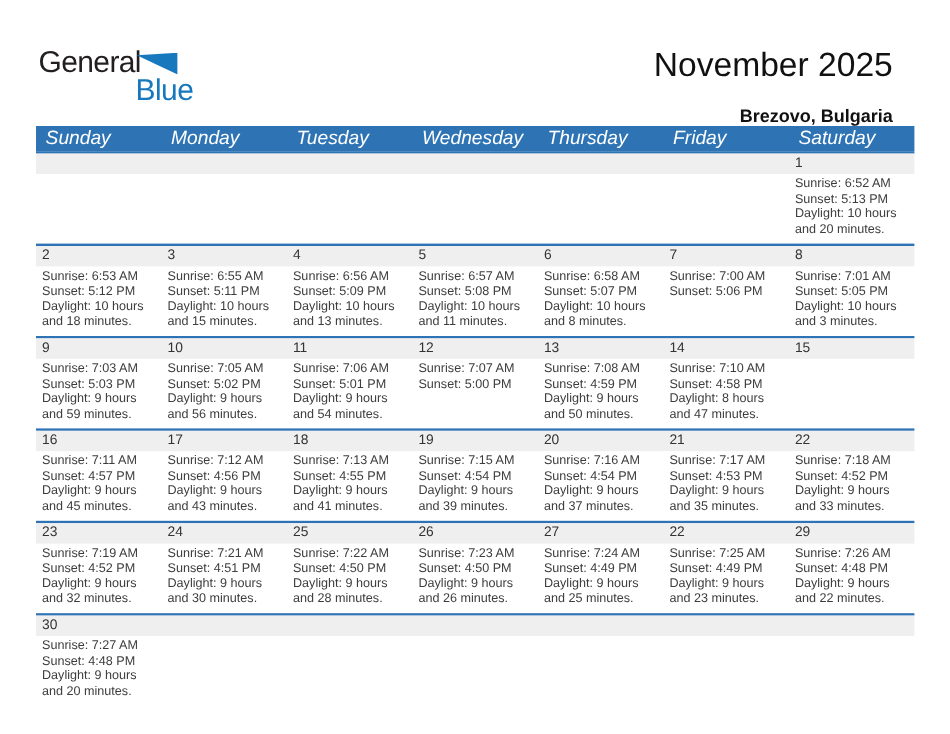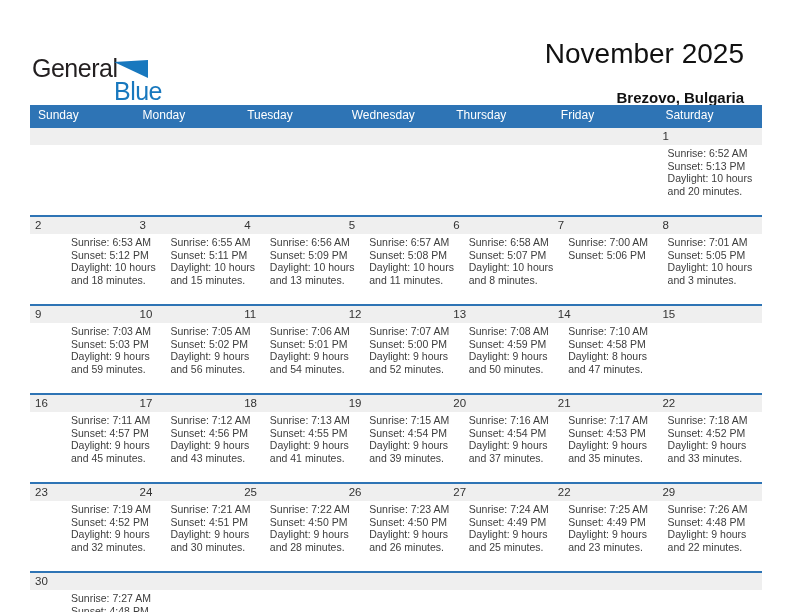--- a/index.html
+++ b/index.html
@@ -2,40 +2,40 @@
 <html><head>
 <meta charset="utf-8">
 <style>
   * { margin:0; padding:0; box-sizing:border-box; }
   html,body { width:792px; height:612px; background:#ffffff; overflow:hidden; }
   body { font-family:"Liberation Sans", sans-serif; position:relative; color:#3d3d3d; }
 
   .page { position:absolute; inset:0; }
 
   
-  .logo { position:absolute; left:32px; top:56px; width:130px;text-align:right; }
+  .logo { position:absolute; left:32px; top:40px; width:130px; }
   .logo-line1 { display:flex; align-items:flex-start; }
   .logo-general { font-size:25px; color:#231f20; letter-spacing:-0.5px; line-height:25px; }
   .logo-tri { margin-left:-3px; margin-top:4px; }
   .logo-blue { font-size:25px; color:#1878be; letter-spacing:-0.5px; line-height:20px; margin-left:81px; }
 
   
   .titles { position:absolute; right:48px; top:38px; text-align:right; }
   .title { font-size:28px; font-weight:400; color:#111111; }
   .subtitle { font-size:15px; font-weight:bold; color:#111111; margin-top:19px; }
 
   
   .calendar { position:absolute; left:30px; top:105px; width:732px; }
   .weekday-row { display:grid; grid-template-columns:repeat(7,1fr); background:#2e74b5; height:21px; }
-  .weekday { color:#ffffff; font-size:12px; line-height:21px; padding-left:8px; overflow:hidden; white-space:nowrap; }
+  .weekday { color:#ffffff; font-size:16px; line-height:21px; padding-left:8px; overflow:hidden; white-space:nowrap;font-style:italic; }
 
   .week-row { border-top:2px solid #2e74b5; }
   .band { display:grid; grid-template-columns:repeat(7,1fr); background:#efefef; height:17px; }
   .band .num { font-size:11.5px; line-height:17px; padding-left:5px; color:#333333; }
-  .cells { display:grid; grid-template-columns:repeat(7,1fr); height:70px;margin-left:36px; }
+  .cells { display:grid; grid-template-columns:repeat(7,1fr); height:58px; }
   .cell { padding:2px 7px 0 5px; font-size:10.5px; line-height:12.6px; color:#3d3d3d; overflow:hidden; }
 </style>
 </head>
 <body>
 
 <div class="page">
 
   <div class="logo">
     <div class="logo-line1">
       <span class="logo-general">General</span>
@@ -155,21 +155,20 @@
               <div>Daylight: 9 hours and 56 minutes.</div>
             </div>
             <div class="cell">
               <div>Sunrise: 7:06 AM</div>
               <div>Sunset: 5:01 PM</div>
               <div>Daylight: 9 hours and 54 minutes.</div>
             </div>
             <div class="cell">
               <div>Sunrise: 7:07 AM</div>
               <div>Sunset: 5:00 PM</div>
-              <div>Daylight: 9 hours and 52 minutes.</div>
             </div>
             <div class="cell">
               <div>Sunrise: 7:08 AM</div>
               <div>Sunset: 4:59 PM</div>
               <div>Daylight: 9 hours and 50 minutes.</div>
             </div>
             <div class="cell">
               <div>Sunrise: 7:10 AM</div>
               <div>Sunset: 4:58 PM</div>
               <div>Daylight: 8 hours and 47 minutes.</div>

